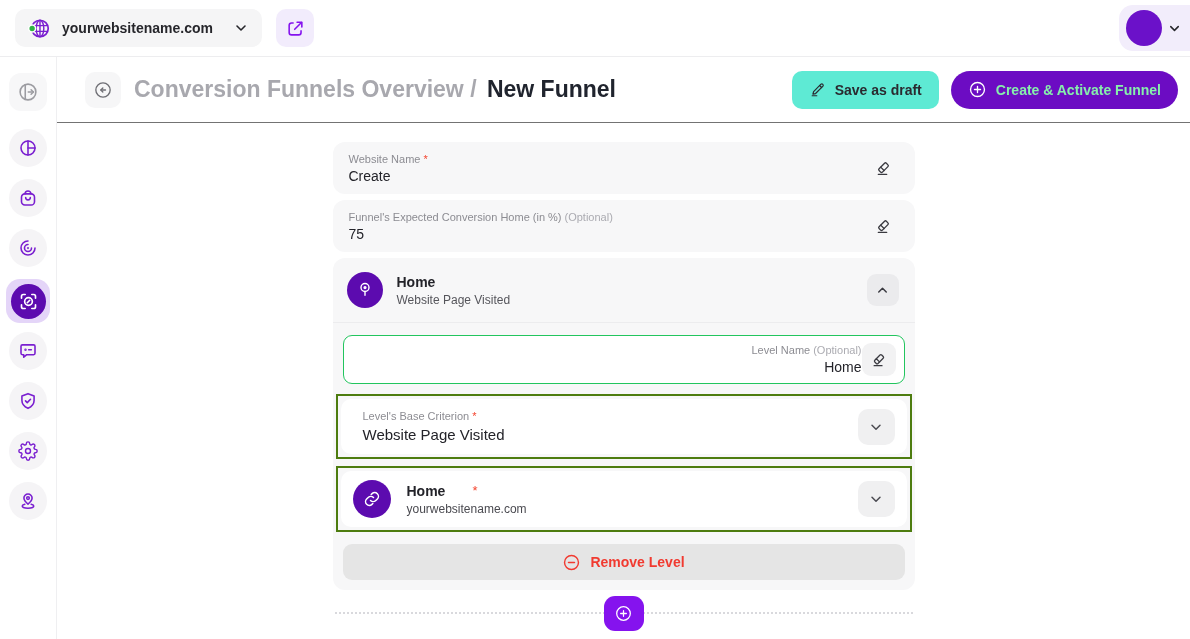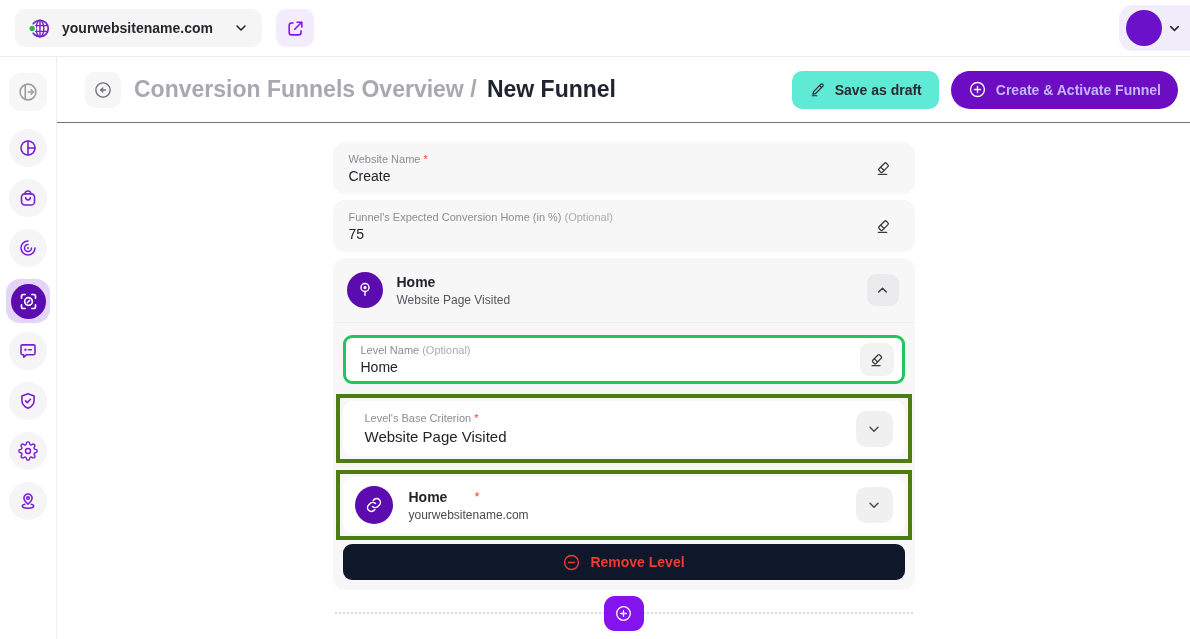--- a/index.html
+++ b/index.html
@@ -39,21 +39,21 @@
     display:grid; place-items:center; cursor:pointer; flex:none; }
   .page-title { margin-left:13px; font-size:23px; font-weight:700; white-space:nowrap; }
   .page-title .crumb { color:#A8A8AE; }
   .page-title .current { color:#20242E; margin-left:4px; }
   .hdr-spacer { flex:1; }
   .draft-btn { height:38px; display:flex; align-items:center; gap:9px; padding:0 17px;
     background:#5eead4; border:none; border-radius:10px; font-family:inherit;
     font-size:14px; font-weight:700; color:#2A2A30; cursor:pointer; flex:none; }
   .create-btn { height:38px; display:flex; align-items:center; gap:9px; padding:0 17px;
     margin-left:12px; margin-right:2px; background:#6C0CC3; border:none; border-radius:19px;
-    font-family:inherit; font-size:14px; font-weight:700; color:#c4b5fd; cursor:pointer; flex:none; }
+    font-family:inherit; font-size:14px; font-weight:700; color:#86efac; cursor:pointer; flex:none; }
   
   .content { flex:1; display:flex; flex-direction:column; align-items:center;
     padding-top:19px; overflow:hidden; }
   .col { width:582px; display:flex; flex-direction:column; }
   .field { background:#F7F7F8; border-radius:12px; height:52px; padding:9px 16px;
     display:flex; align-items:center; margin-bottom:6px; }
   .field .texts { flex:1; min-width:0; }
   .flabel { font-size:11px; color:#8C8C92; }
   .flabel .req { color:#F4442E; margin-left:3px; }
   .flabel .opt { color:#ABABB1; margin-left:3px; }
@@ -63,41 +63,41 @@
   .level-card { background:#F7F7F8; border-radius:12px; padding:12px 10px 10px; }
   .lvl-head { display:flex; align-items:center; padding:2px 6px 14px 4px; }
   .lvl-badge { width:36px; height:36px; border-radius:50%; background:#5C0BAF;
     display:grid; place-items:center; flex:none; }
   .lvl-head .texts { margin-left:14px; flex:1; }
   .lvl-title { font-size:14px; font-weight:700; color:#232329; }
   .lvl-sub { font-size:12px; color:#55555B; margin-top:3px; }
   .sq-btn { width:32px; height:32px; border-radius:9px; background:#EBEBED; border:none;
     display:grid; place-items:center; cursor:pointer; flex:none; }
   .lvl-divider { height:1px; background:#ECECEE; margin:0 -10px; }
-  .white-field { background:#fff; border:3px solid #22c55e; border-radius:9px; height:49px;
-    margin-top:12px; padding:8px 8px 8px 15px; display:flex; align-items:center; }
+  .white-field { background:#fff; border:1px solid #22c55e; border-radius:9px; height:49px;
+    margin-top:12px; padding:8px 8px 8px 15px; display:flex; align-items:center;text-align:right; }
   .white-field .texts { flex:1; }
   .mini-btn { width:34px; height:33px; border-radius:9px; background:#F2F2F3; border:none;
     display:grid; place-items:center; cursor:pointer; flex:none; }
-  .hl-wrap { margin:10px -7px 0; border:4px solid #4d7c0f; padding:3px; }
+  .hl-wrap { margin:10px -7px 0; border:2px solid #4d7c0f; padding:3px; }
   .hl-inner { background:#fff; border-radius:10px; height:55px; display:flex; align-items:center;
     padding:8px 12px 8px 22px; cursor:pointer; }
   .hl-inner .texts { flex:1; }
   .hl-inner .fvalue { font-size:15px; margin-top:4px; }
   .chev-btn { width:37px; height:36px; border-radius:10px; background:#F0F0F1; border:none;
     display:grid; place-items:center; cursor:pointer; flex:none; }
   .page-inner { height:56px; padding:8px 12px 8px 12px; }
   .page-badge { width:38px; height:38px; border-radius:50%; background:#5C0BAF;
     display:grid; place-items:center; flex:none; }
   .page-texts { margin-left:16px; flex:1; }
   .page-title-row { display:flex; align-items:center; }
   .page-name { font-size:14px; font-weight:700; color:#232329; }
   .page-req { color:#F4442E; font-size:13px; margin-left:27px; }
   .page-sub { font-size:12px; color:#4A4A50; margin-top:3px; }
-  .remove-btn { margin-top:4px; height:36px; width:100%; background:#0f172a; border:none;
+  .remove-btn { margin-top:12px; height:36px; width:100%; background:#e5e5e5; border:none;
     border-radius:9px; display:flex; align-items:center; justify-content:center; gap:9px;
     font-family:inherit; font-size:14px; font-weight:700; color:#F13A30; cursor:pointer; }
   
   .add-sep { position:relative; height:40px; margin-top:6px; }
   .dotted { position:absolute; left:2px; right:2px; top:16px; border-top:2px dotted #D9D9DD; }
   .add-btn { position:absolute; left:50%; top:0; transform:translateX(-50%);
     width:40px; height:35px; border-radius:11px; background:#8513EE; border:none;
     display:grid; place-items:center; cursor:pointer; }
 </style>
 </head>

